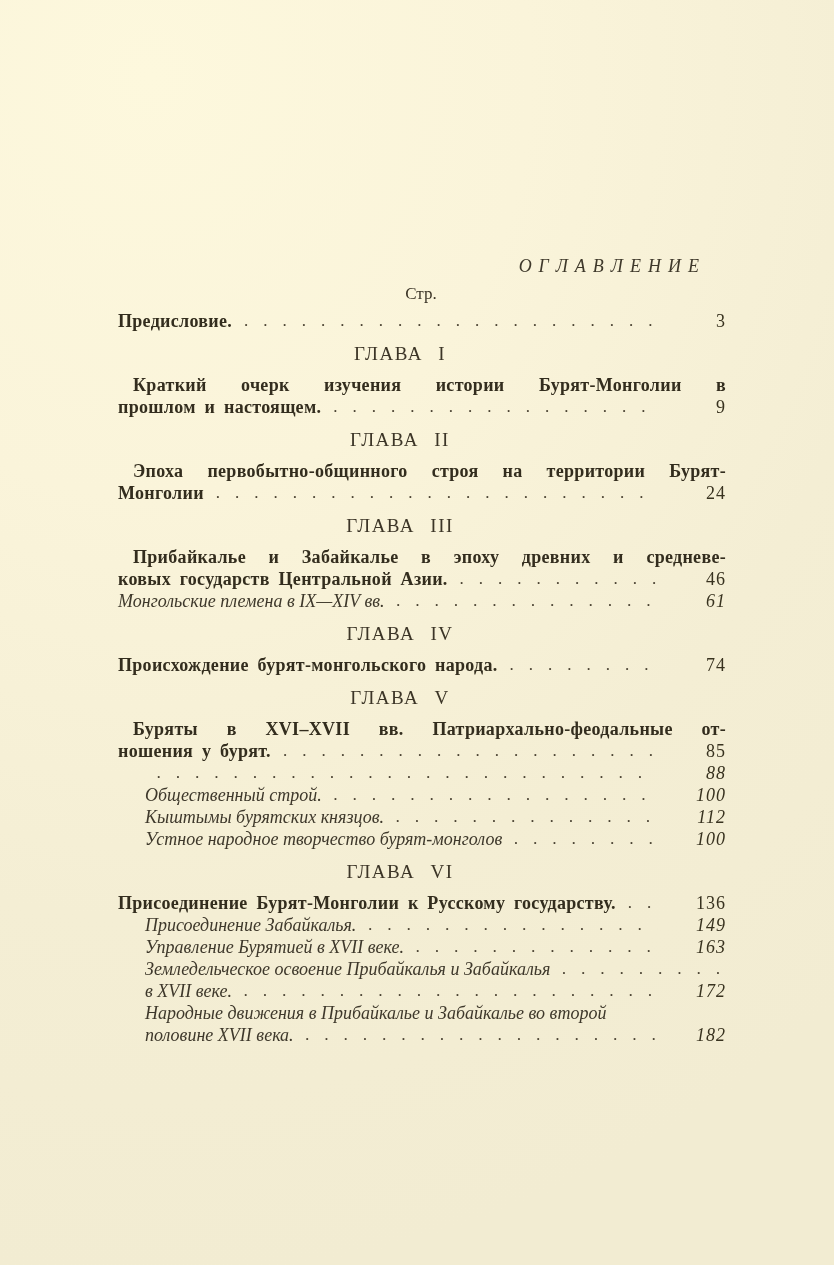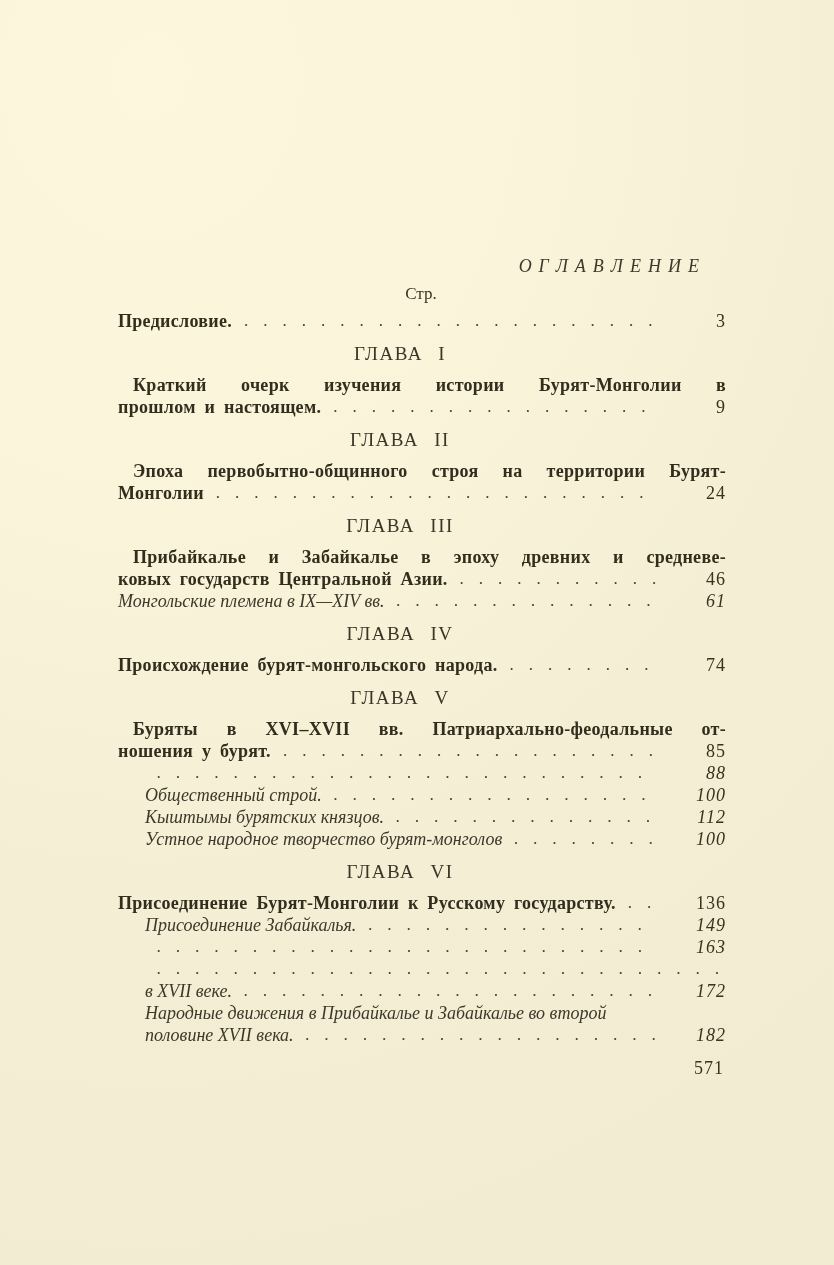--- a/index.html
+++ b/index.html
@@ -217,39 +217,40 @@
     </div>
     <div class="entry lvl-section indent">
       <div class="lastline">
         <span class="lbl">Присоединение Забайкалья.</span>
         <span class="dots"></span>
         <span class="pg">149</span>
       </div>
     </div>
     <div class="entry lvl-section indent">
       <div class="lastline">
+        <span class="lbl">Управление Бурятией в XVII веке.</span>
         <span class="dots"></span>
         <span class="pg">163</span>
       </div>
     </div>
     <div class="entry lvl-section indent">
       <div class="l1flex">
+        <span class="lbl">Земледельческое освоение Прибайкалья и Забайкалья</span>
         <span class="dots"></span>
       </div>
       <div class="lastline">
         <span class="lbl">в XVII веке.</span>
         <span class="dots"></span>
         <span class="pg">172</span>
       </div>
     </div>
     <div class="entry lvl-section indent">
       <div class="l1">Народные движения в Прибайкалье и Забайкалье во второй</div>
       <div class="lastline">
         <span class="lbl">половине XVII века.</span>
         <span class="dots"></span>
         <span class="pg">182</span>
       </div>
     </div>
 
-    <div class="folio">571</div>
 
   </div>
 </div>
 
 </body></html>

